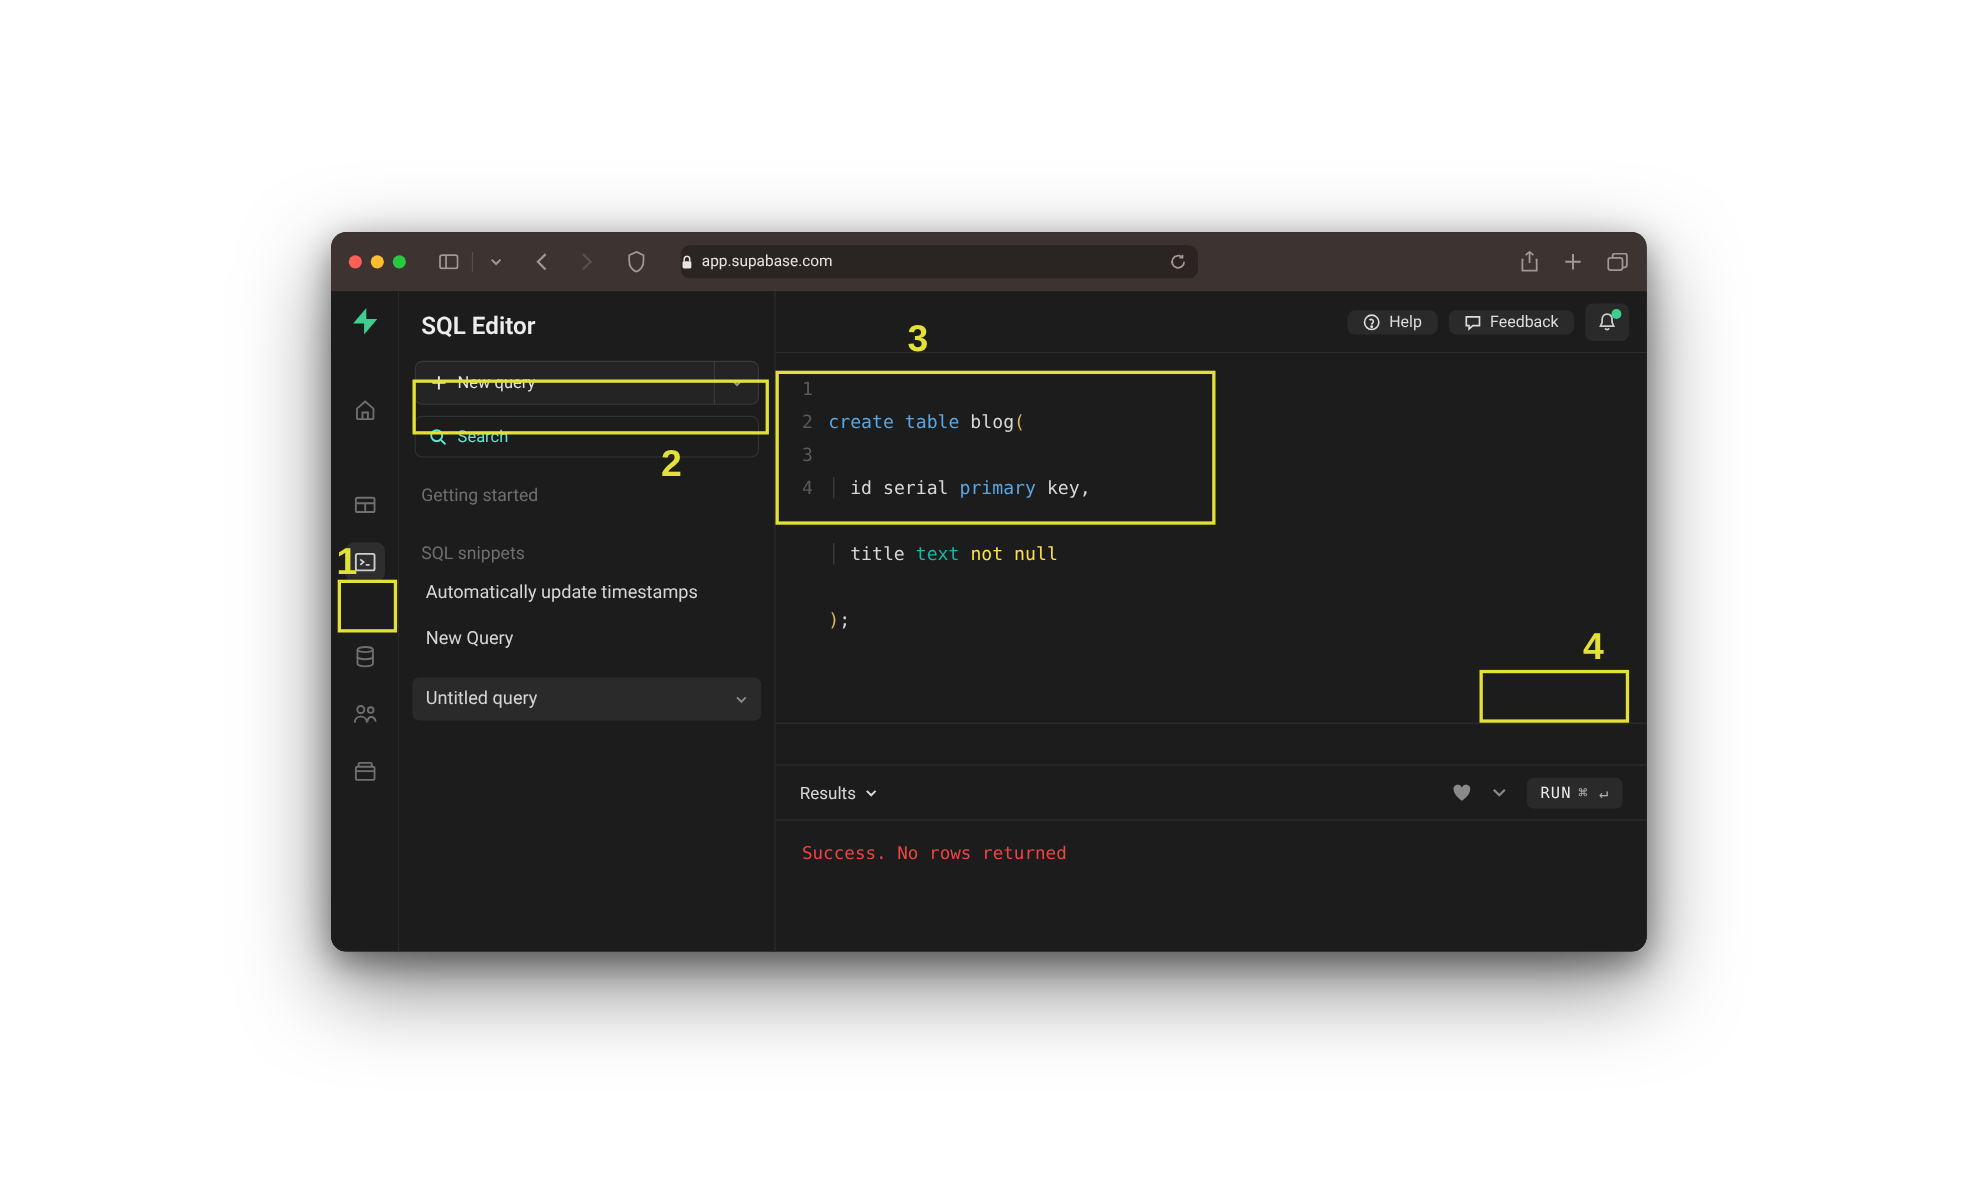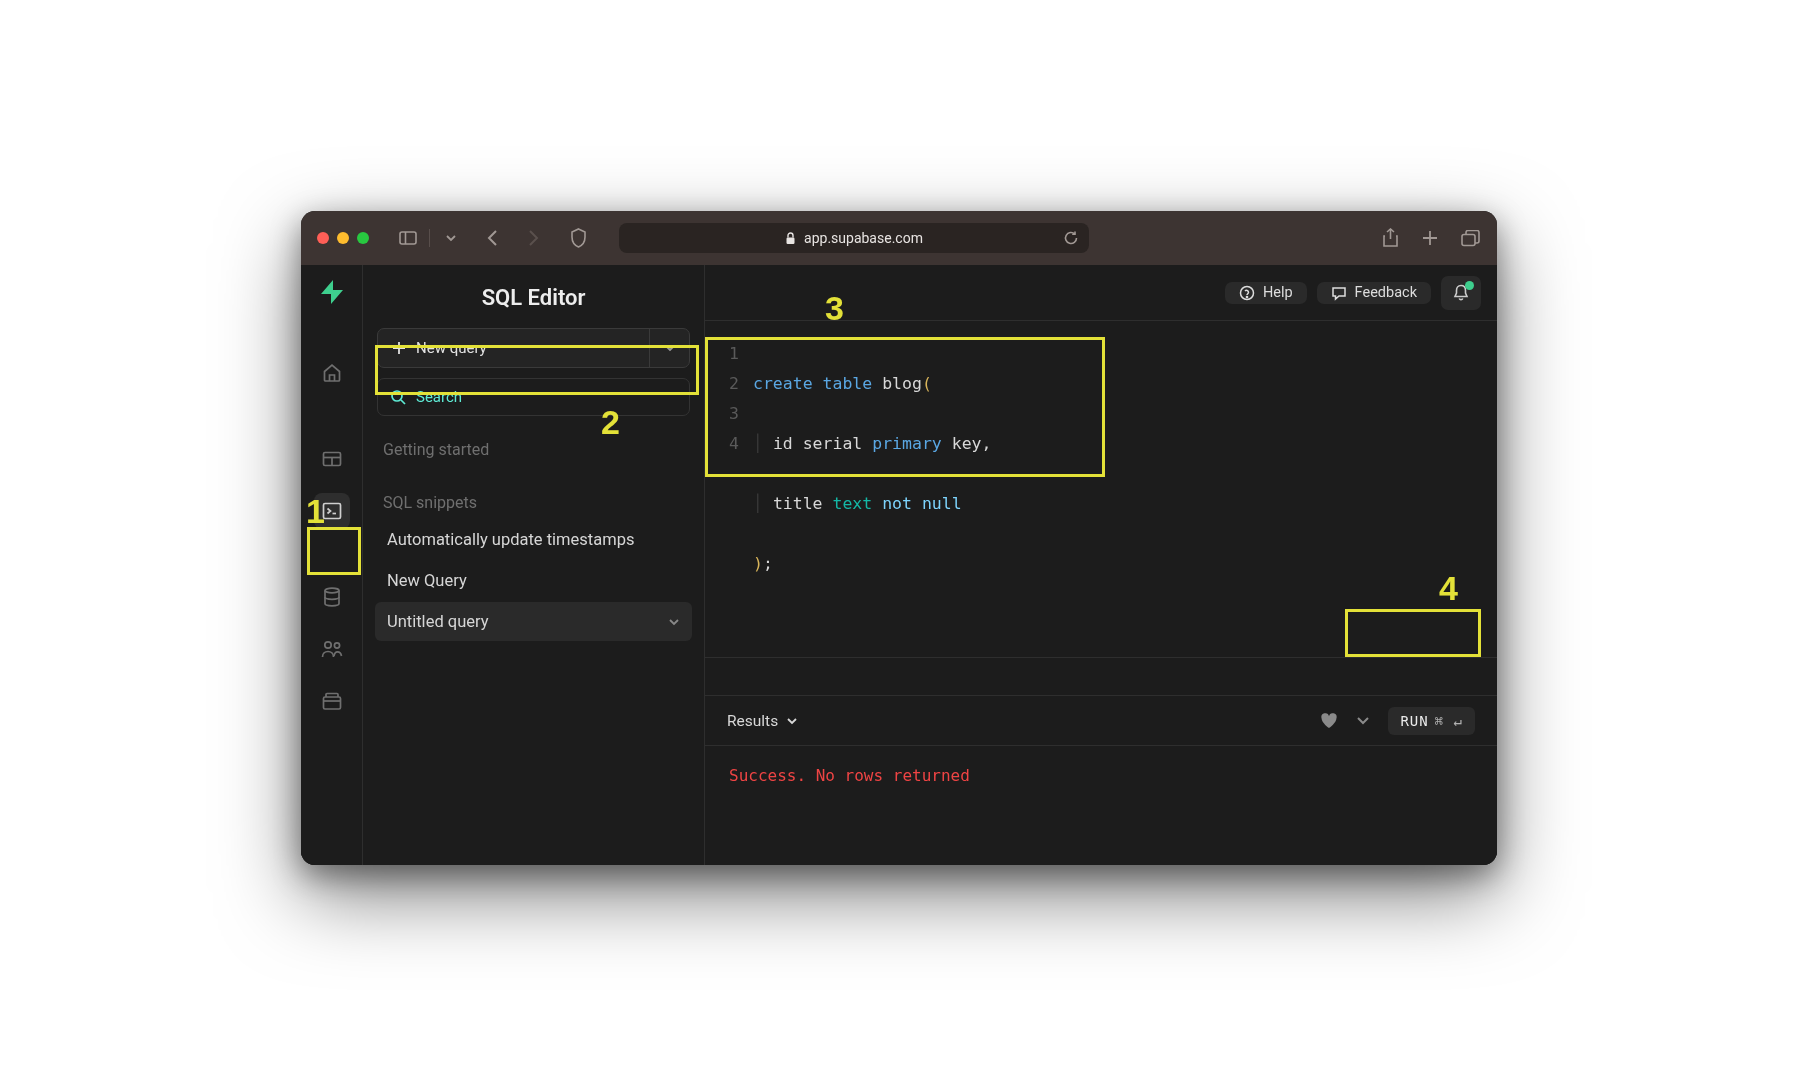--- a/index.html
+++ b/index.html
@@ -45,21 +45,21 @@
   }
   .tb-sep { width:1px; height:18px; background:#584e4b; margin:0 2px;}
   .nav-arrow { color:#a19894; font-size:20px; padding:0 6px;}
   .nav-arrow.dim{color:#5a504d;}
   .shield { color:#a19894; margin:0 10px;}
   .urlbar {
     flex: 0 0 470px;
     height: 30px;
     background: #2a2422;
     border-radius: 8px;
-    display:flex; align-items:center; justify-content:center;
+    display:flex; align-items:center; justify-content:flex-start;
     gap:8px;
     color:#e8e4e2;
     font-size:14px;
     margin-left:8px;
   }
   .urlbar .lock{font-size:11px;}
   .urlbar-wrap{position:relative; display:flex; align-items:center; flex:0 0 470px;}
   .urlbar-wrap .reload{position:absolute; right:10px; color:#a19894;}
   .chrome-right{margin-left:auto; display:flex; gap:18px; align-items:center; color:#a19894;}
   .chrome-right .ic{width:22px;height:22px;display:flex;align-items:center;justify-content:center;}
@@ -100,21 +100,20 @@
     display:flex;
     flex-direction:column;
     padding:14px 0 0 0;
     position:relative;
   }
   .sidebar h1{
     color:#ededed;
     font-size:22px;
     font-weight:600;
     padding:6px 20px 14px;
-    text-align:center;
   }
   .newq{
     margin:4px 14px 10px;
     display:flex;
     border:1px solid #3a3a3a;
     background:#242424;
     border-radius:7px;
     height:40px;
     overflow:hidden;
   }
@@ -140,21 +139,21 @@
     color:#6f6f6f; font-size:16px;
     padding:8px 20px;
   }
   .side-item{
     color:#d6d6d6; font-size:16.5px;
     padding:10px 20px;
     border-radius:6px;
   }
   .side-item.sel{
     background:#2a2a2a;
-    margin:0 8px;
+    margin:14px 8px;
     padding:10px 12px;
     display:flex;align-items:center;justify-content:space-between;
   }
   .side-item.sel .chev{color:#888;}
   .side-list{display:flex;flex-direction:column;gap:2px;}
   .side-pad{padding:0 4px;}
 
   
   .main{
     flex:1;
@@ -194,21 +193,21 @@
     line-height:30px;
   }
   .gutter{
     width:48px;text-align:right;color:#5a5a5a;
     padding-right:14px;
     user-select:none;
   }
   .codelines{color:#d8d8d8;white-space:pre;}
   .tk-kw{color:#5aa7e3;}
   .tk-type{color:#14b8a6;}
-  .tk-mod{color:#7dd3fc;}
+  .tk-mod{color:#fde047;}
   .tk-paren{color:#d8b45a;}
   .tk-id{color:#d8d8d8;}
 
   .editor-fill{flex:1;}
 
   .resultsbar{
     height:50px;
     display:flex;align-items:center;
     padding:16px 22px;
     gap:14px;

